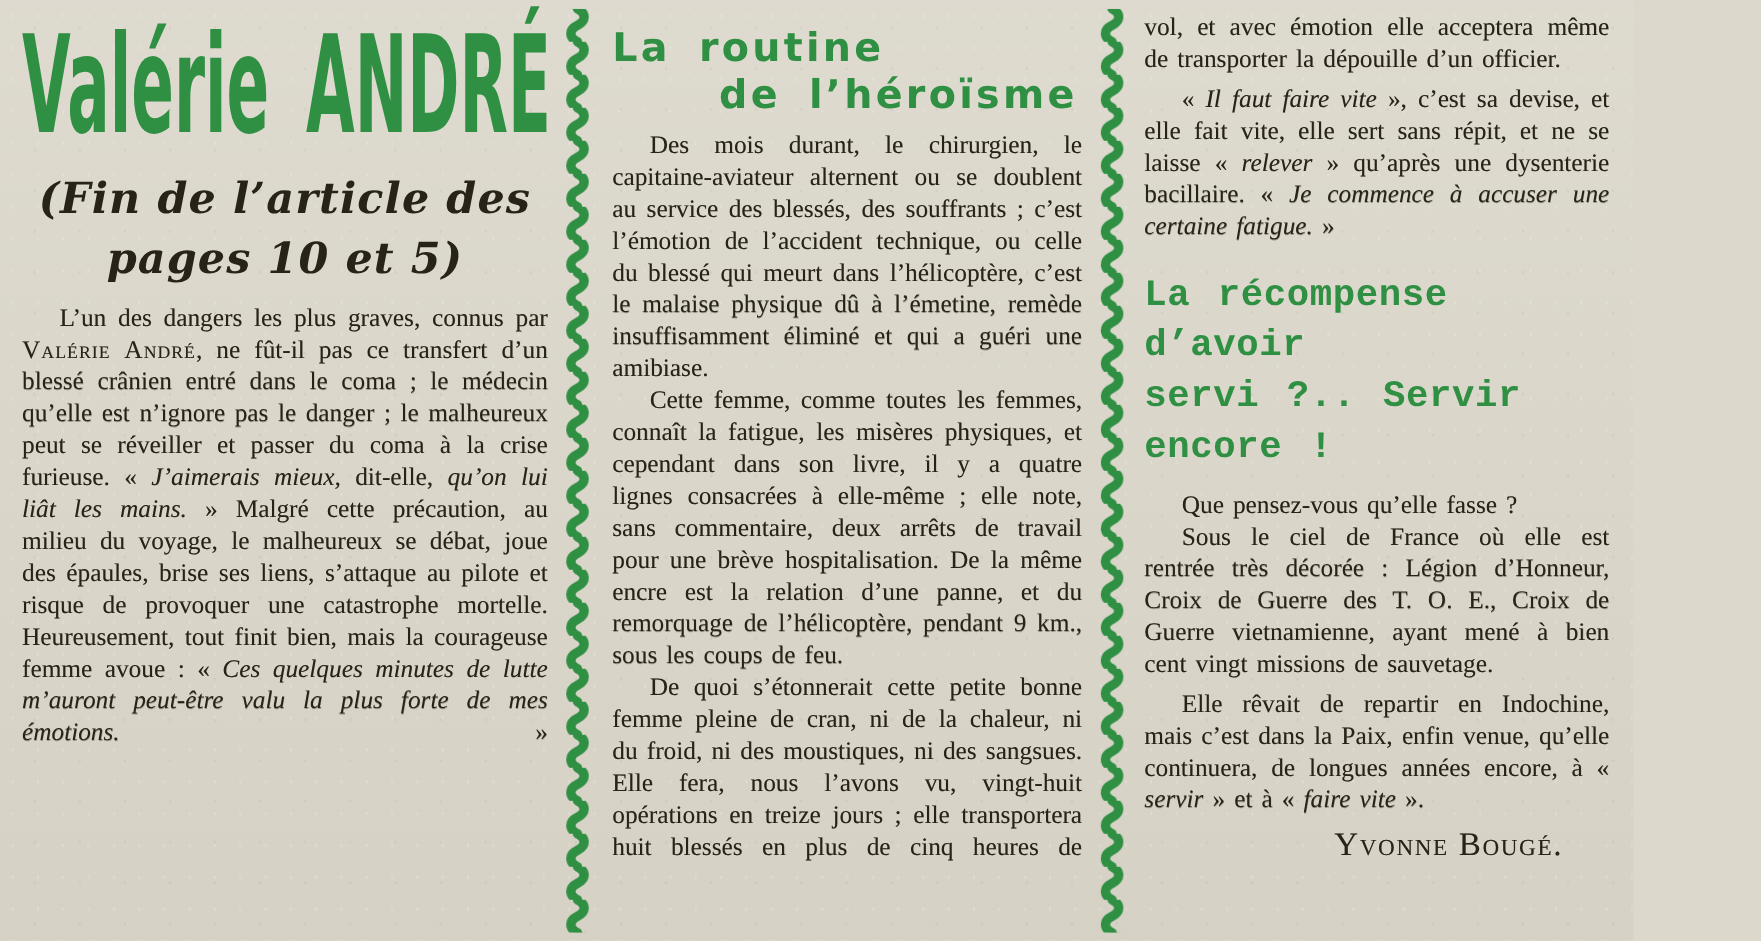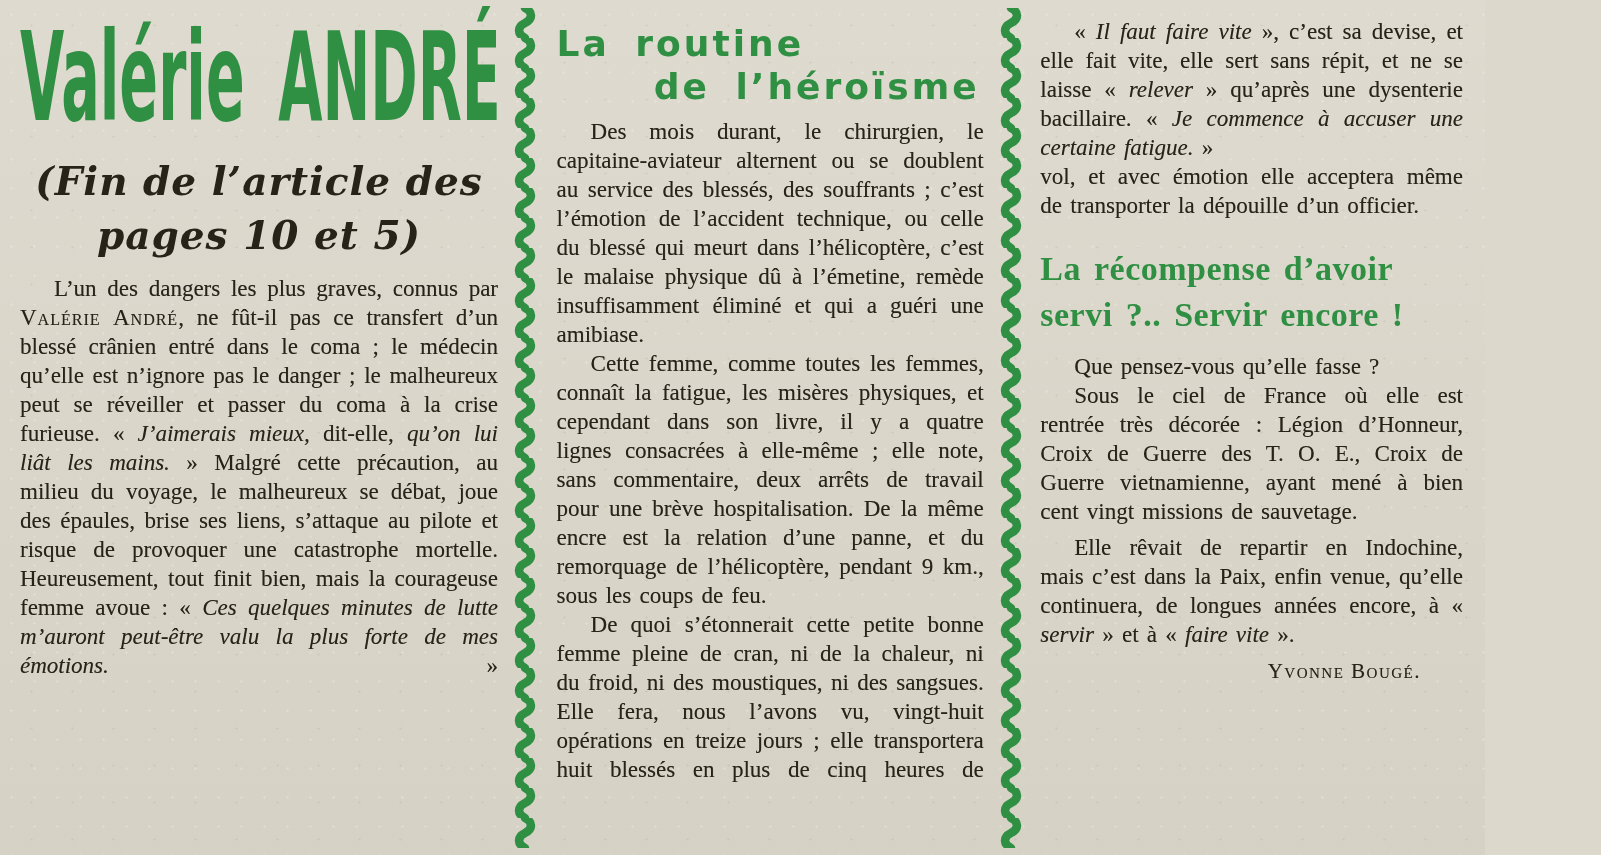--- a/index.html
+++ b/index.html
@@ -66,31 +66,31 @@
     font-family:"DejaVu Sans","Liberation Sans",sans-serif;
     font-weight:bold;color:var(--green);
     font-size:36px;line-height:43px;
     letter-spacing:3px;word-spacing:10px;
   }
   .heading-mid .hm-1{display:block;text-align:left;}
   .heading-mid .hm-2{display:block;text-align:right;padding-right:4px;}
 
   .heading-right{
     margin:26px 0 14px 0;
-    font-family:Liberation Serif, serif;
+    font-family:Liberation Mono, monospace;
     font-weight:bold;color:var(--green);
     font-size:34px;line-height:46px;
     letter-spacing:0.5px;word-spacing:4px;
   }
   .heading-right span{display:block;}
 
   .signature{
     margin-top:10px;padding-right:42px;
     text-align:right;font-variant:small-caps;
-    font-size:21px;letter-spacing:1.5px;
+    font-size:30px;letter-spacing:1.5px;
     text-shadow:0.25px 0.25px 0 rgba(40,34,24,.35);
   }
 </style>
 </head>
 <body>
 
 <div class="page">
 
   <section class="col col-left">
     <h1 class="title">Valérie ANDRÉ</h1>
@@ -127,22 +127,22 @@
       <defs>
         <pattern id="rr2" width="24" height="30" patternUnits="userSpaceOnUse">
           <path class="rr-path" d="M12 0 C20 4 20 11 12 15 C4 19 4 26 12 30"></path>
         </pattern>
       </defs>
       <rect width="24" height="840" fill="url(#rr2)"></rect>
     </svg>
   </div>
 
   <section class="col col-right">
+    <p class="body no-indent">vol, et avec émotion elle acceptera même de transporter la dépouille d’un officier.</p>
     <p class="body indent p-gap"><span>« </span><span class="it">Il faut faire vite</span><span> », c’est sa devise, et elle fait vite, elle sert sans répit, et ne se laisse « </span><span class="it">relever</span><span> » qu’après une dysenterie bacillaire. « </span><span class="it">Je commence à accuser une certaine fatigue.</span><span> »</span></p>
-    <p class="body no-indent">vol, et avec émotion elle acceptera même de transporter la dépouille d’un officier.</p>
     <h2 class="heading-right">
       <span>La récompense d’avoir</span>
       <span>servi ?.. Servir encore !</span>
     </h2>
     <p class="body indent p-gap">Que pensez-vous qu’elle fasse ?</p>
     <p class="body indent">Sous le ciel de France où elle est rentrée très décorée : Légion d’Honneur, Croix de Guerre des T. O. E., Croix de Guerre vietnamienne, ayant mené à bien cent vingt missions de sauvetage.</p>
     <p class="body indent p-gap"><span>Elle rêvait de repartir en Indochine, mais c’est dans la Paix, enfin venue, qu’elle continuera, de longues années encore, à « </span><span class="it">servir</span><span> » et à « </span><span class="it">faire vite</span><span> ».</span></p>
     <div class="signature">Yvonne Bougé.</div>
   </section>
 

